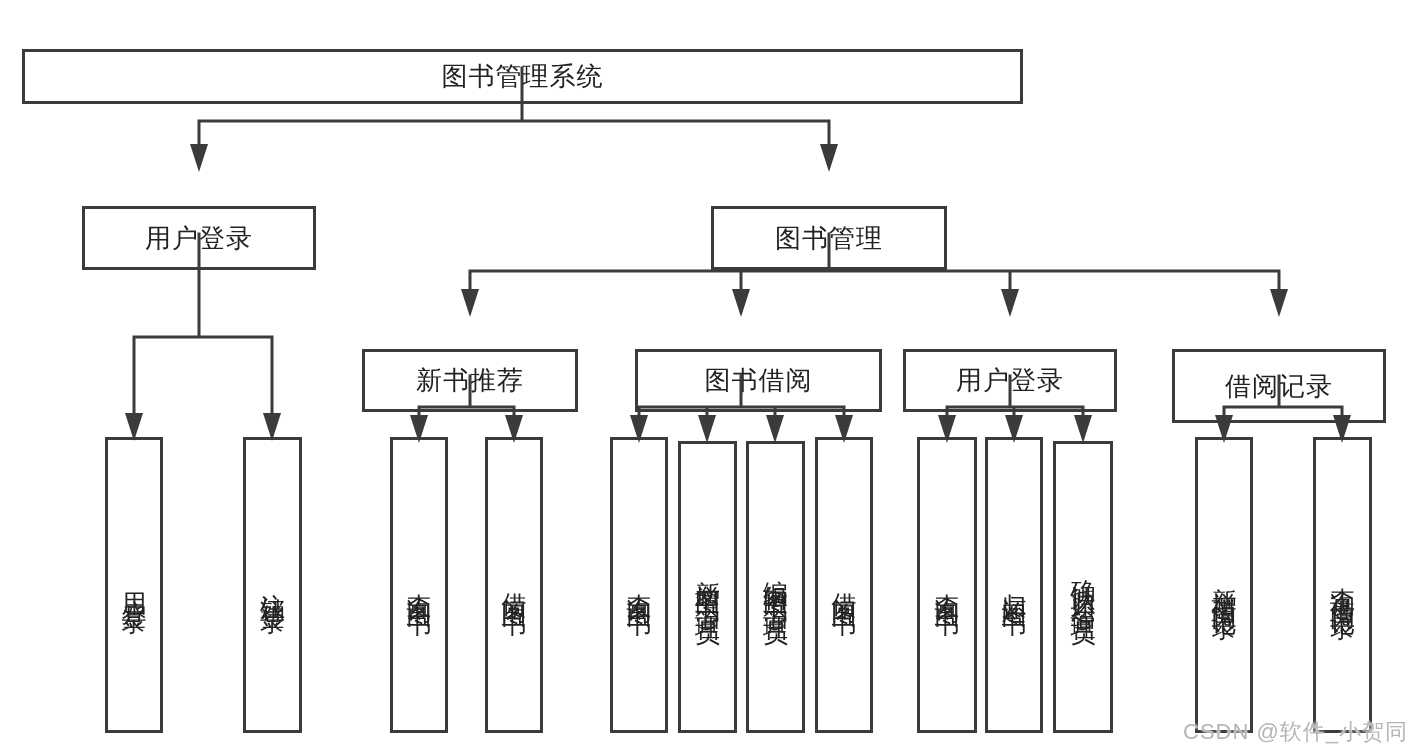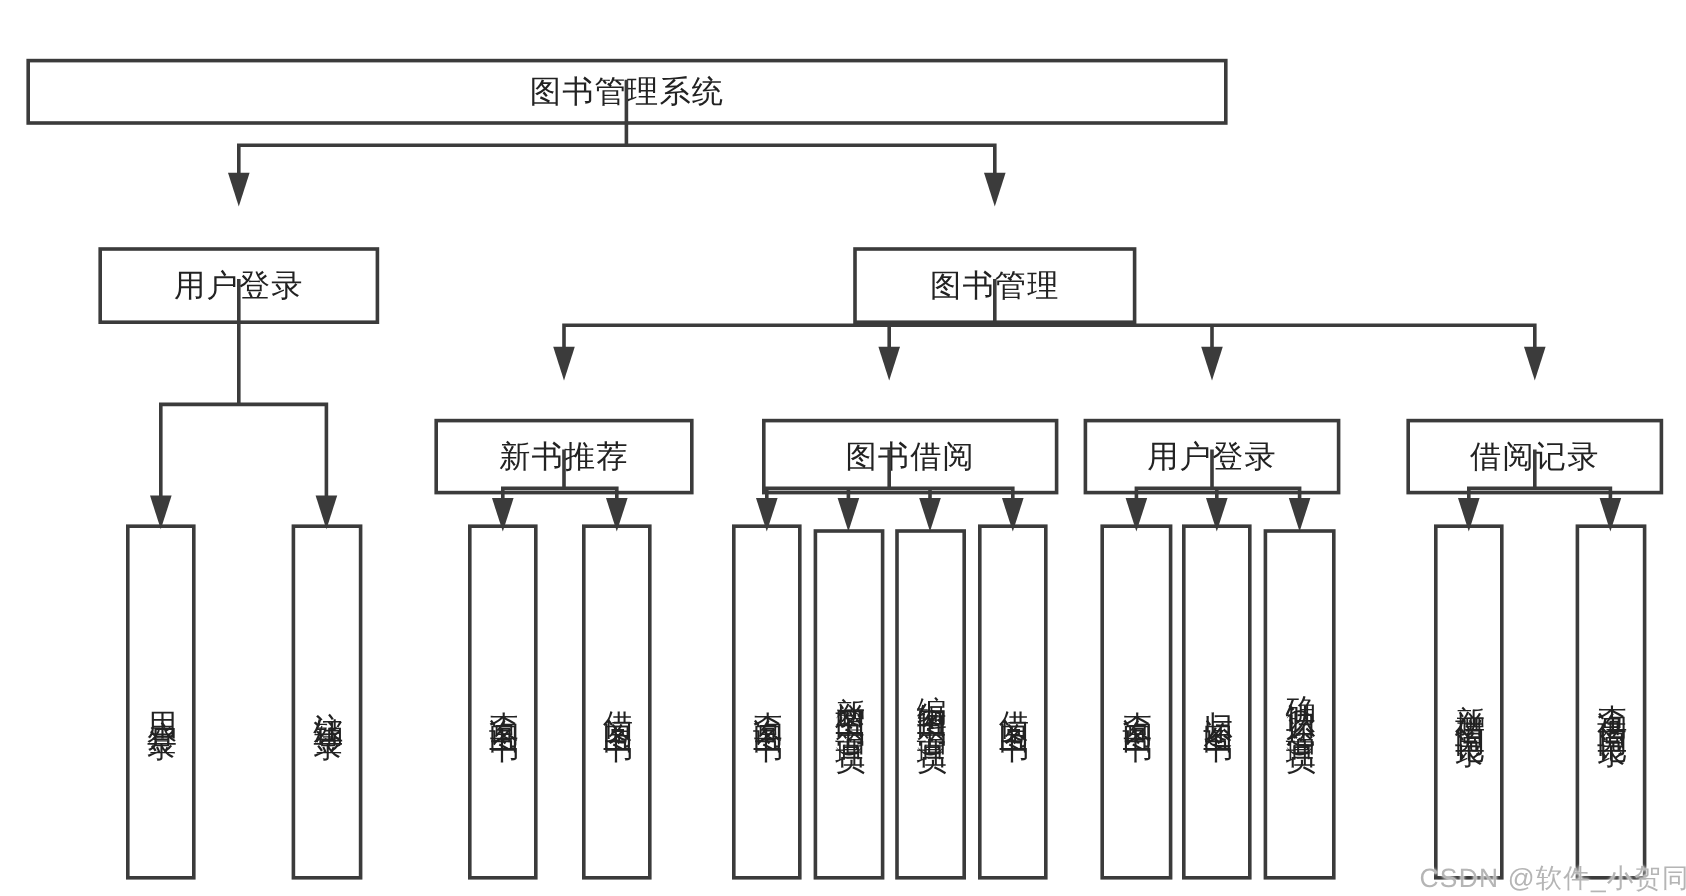--- a/index.html
+++ b/index.html
@@ -73,21 +73,21 @@
 
   <div class="box h" style="left:362px;top:313px;width:216px;height:63px">
     <span>新书推荐</span>
   </div>
   <div class="box h" style="left:635px;top:313px;width:247px;height:63px">
     <span>图书借阅</span>
   </div>
   <div class="box h" style="left:903px;top:313px;width:214px;height:63px">
     <span>用户登录</span>
   </div>
-  <div class="box h" style="left:1172px;top:313px;width:214px;height:63px">
+  <div class="box h" style="left:1172px;top:313px;width:214px;height:74px">
     <span>借阅记录</span>
   </div>
 
   <div class="box v" style="left:105px;top:437px;width:58px;height:296px">
     <span>用户登录</span>
   </div>
   <div class="box v" style="left:243px;top:437px;width:59px;height:296px">
     <span>注销登录</span>
   </div>
 

